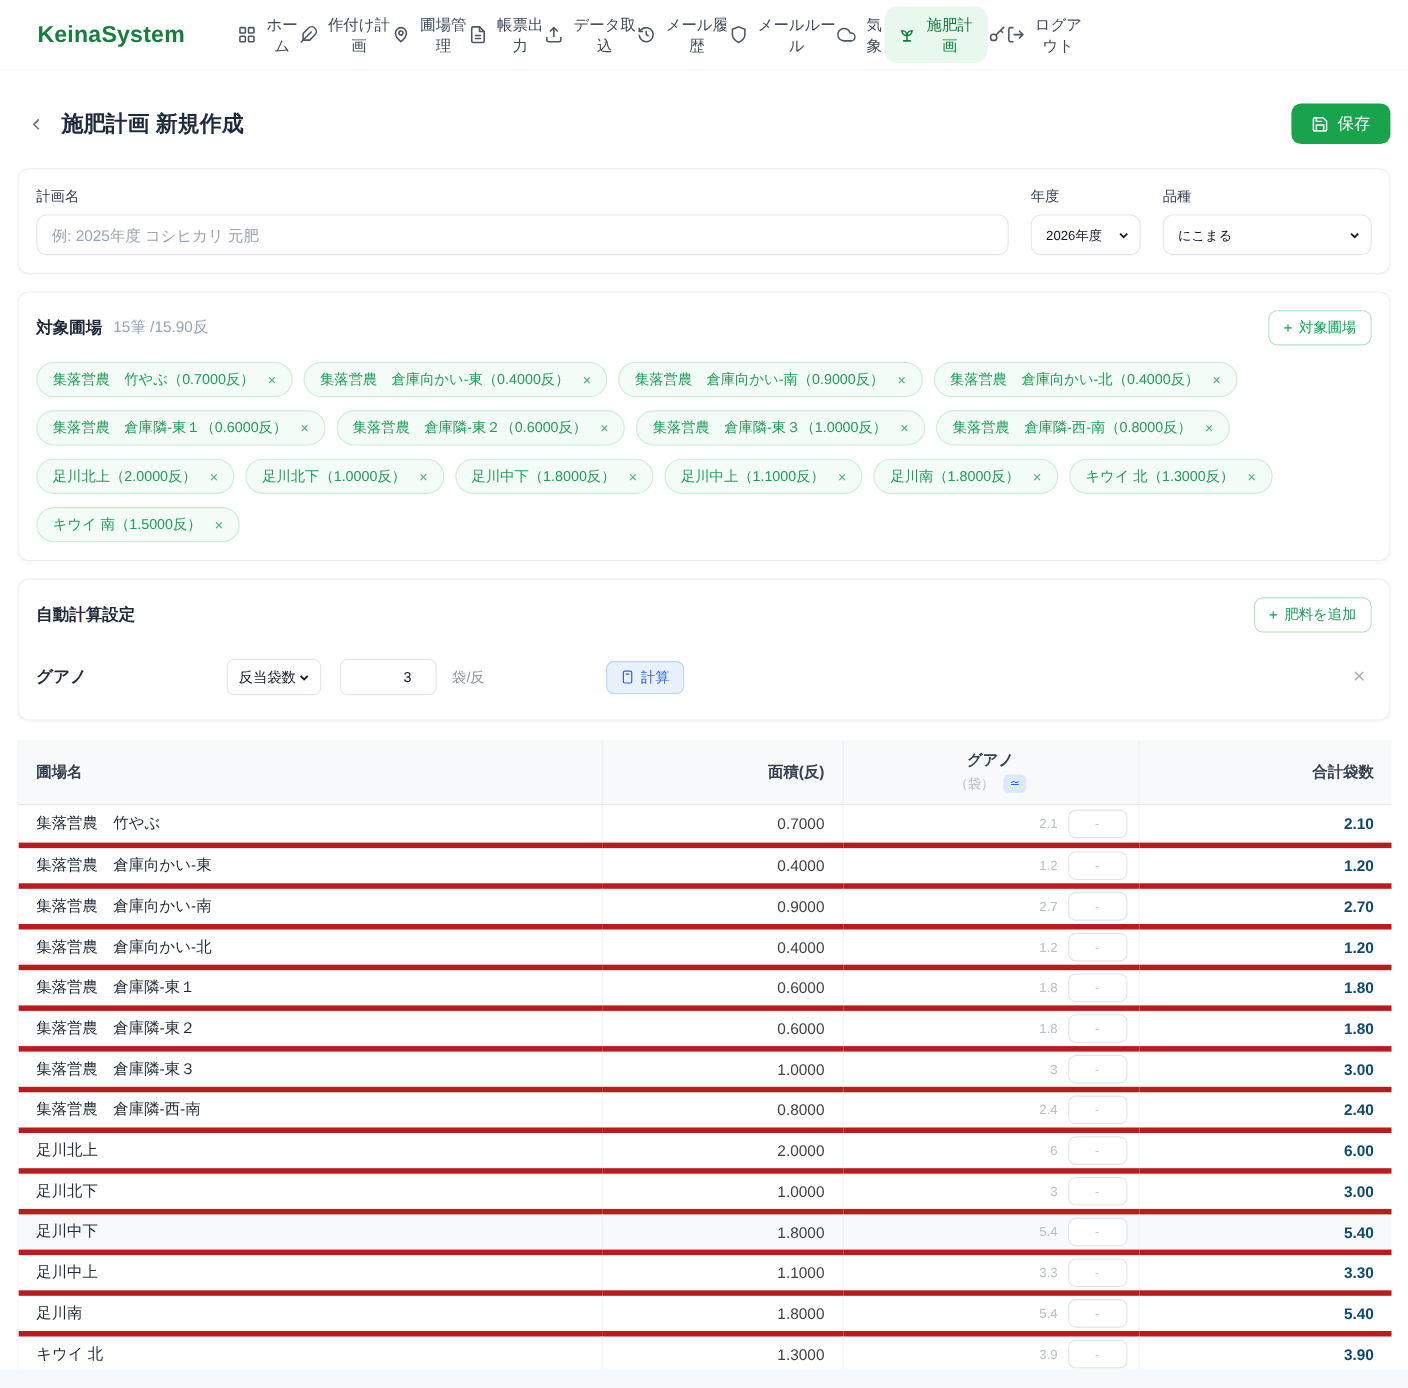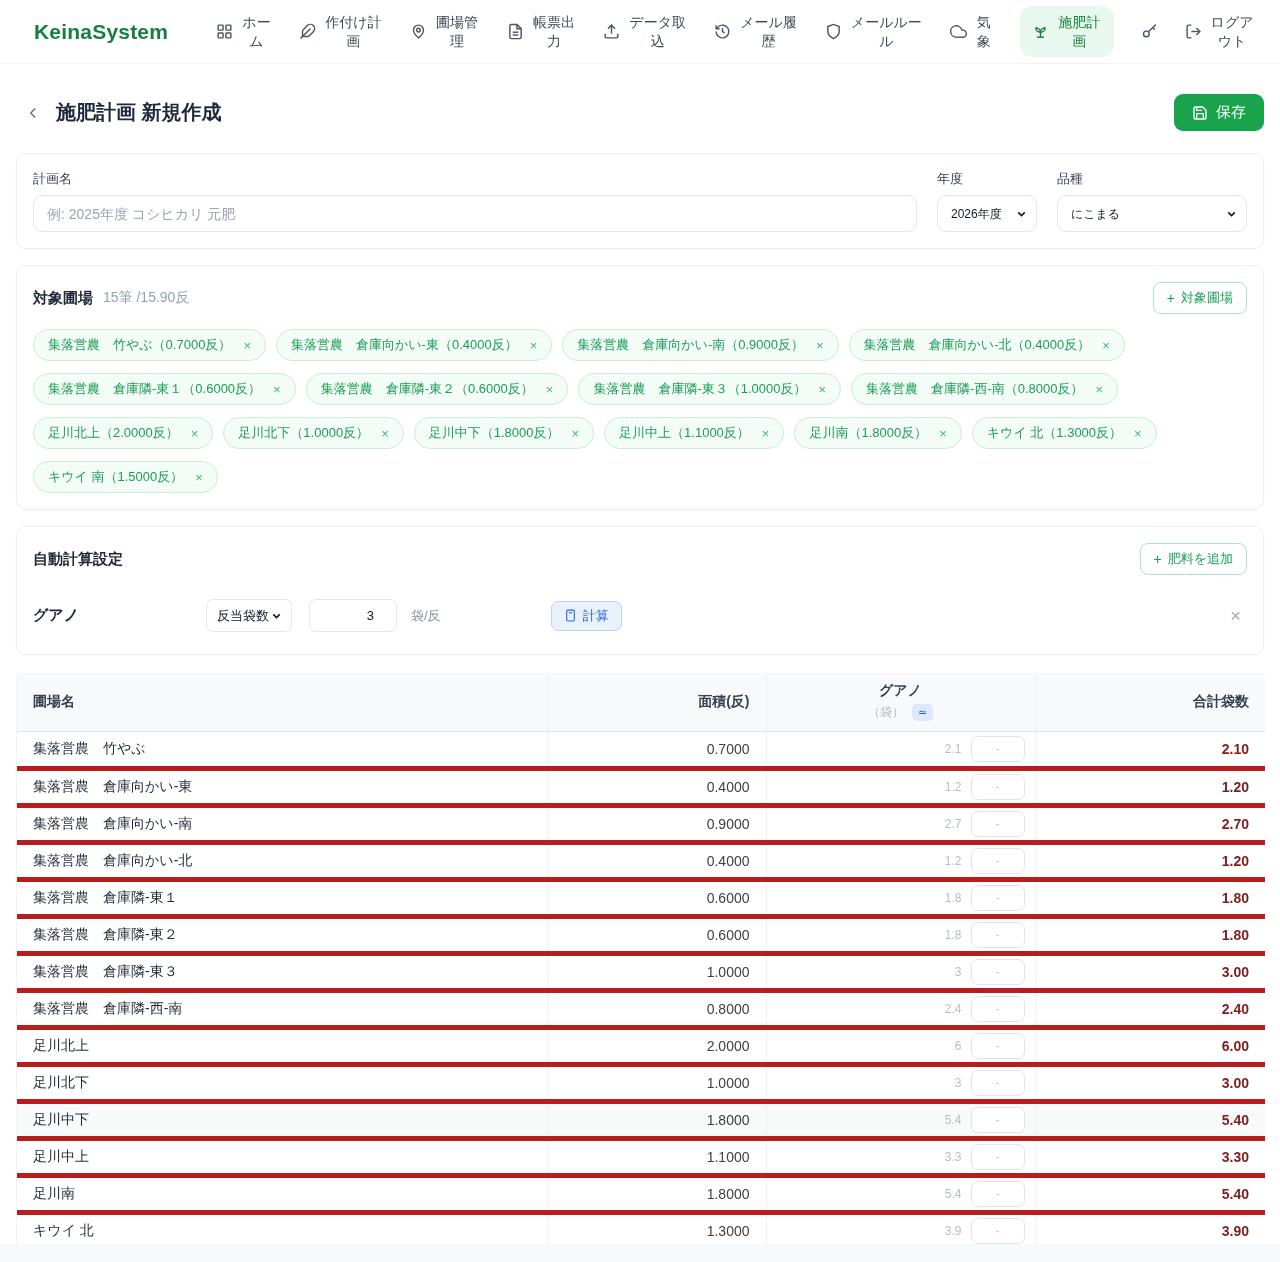--- a/index.html
+++ b/index.html
@@ -6,21 +6,21 @@
   html,body { width: 1280px; height: 1262px; overflow: hidden; }
   body {
     font-family: "Liberation Sans", "DejaVu Sans", sans-serif;
     background: #ffffff; color: #1f2937; font-size: 14px;
     position: relative;
   }
 
   
   .navbar { height: 64px; display: flex; align-items: center; padding: 0 34px; background:#fff; border-bottom: 1px solid #f1f3f5; }
   .brand { font-size: 21px; font-weight: bold; color: #15803d; letter-spacing: .2px; }
-  .nav-items { display: flex; align-items: center; gap: 27px; margin-left: 48px; }
+  .nav-items { display: flex; align-items: center; margin-left: 48px; }
   .nav-item { display: flex; align-items: center; gap: 8px; cursor: pointer; color: #3f4a5a; }
   .nav-item .nicon { display:flex; color:#4b5563; }
   .nav-item svg { width: 17px; height: 17px; }
   .nlabel { font-size: 14px; line-height: 1.35; text-align: center; color:#37415­1; }
   .w1 .nlabel { width: 1.3em; } .w2 .nlabel { width: 2.2em; } .w3 .nlabel { width: 3.2em; }
   .w4 .nlabel { width: 4.2em; } .w5 .nlabel { width: 5.2em; }
   .nav-item.active { background: #e9f8ef; border-radius: 12px; padding: 7px 12px; }
   .nav-item.active .nlabel, .nav-item.active .nicon { color: #15803d; }
 
   
@@ -90,21 +90,21 @@
   tbody td { border-bottom: 5px solid #b91c1c; height: 37px; font-size: 14px; padding: 0 16px; background: #fff; }
   tr.hl td { background: #f7f9fa; }
   td.c-name { color:#1f2937; }
   td.c-area { text-align: right; color:#404040; }
   td.c-fert { padding: 0 10px; }
   .fert-cell-inner { display:flex; align-items:center; justify-content:flex-end; gap: 9px; }
   .auto-val { font-size: 12px; color:#b7bec7; }
   input.ovr { width: 54px; height: 26px; border: 1px solid #e0e4e9; border-radius: 7px; background:#fff;
     text-align: center; font-size: 12px; color:#64748b; font-family: inherit; outline: none; }
   input.ovr::placeholder { color:#c4cbd3; }
-  td.c-total { text-align: right; font-weight: bold; color:#7f1d1d; }
+  td.c-total { text-align: right; font-weight: bold; color:#0c4a6e; }
 
   .footer-strip { position: absolute; left: 0; bottom: 0; width: 100%; height: 18px; background: #f6f9fb; }
 </style>
 </head>
 <body>
 
 <div class="navbar">
   <div class="brand">KeinaSystem</div>
   <div class="nav-items">
 

